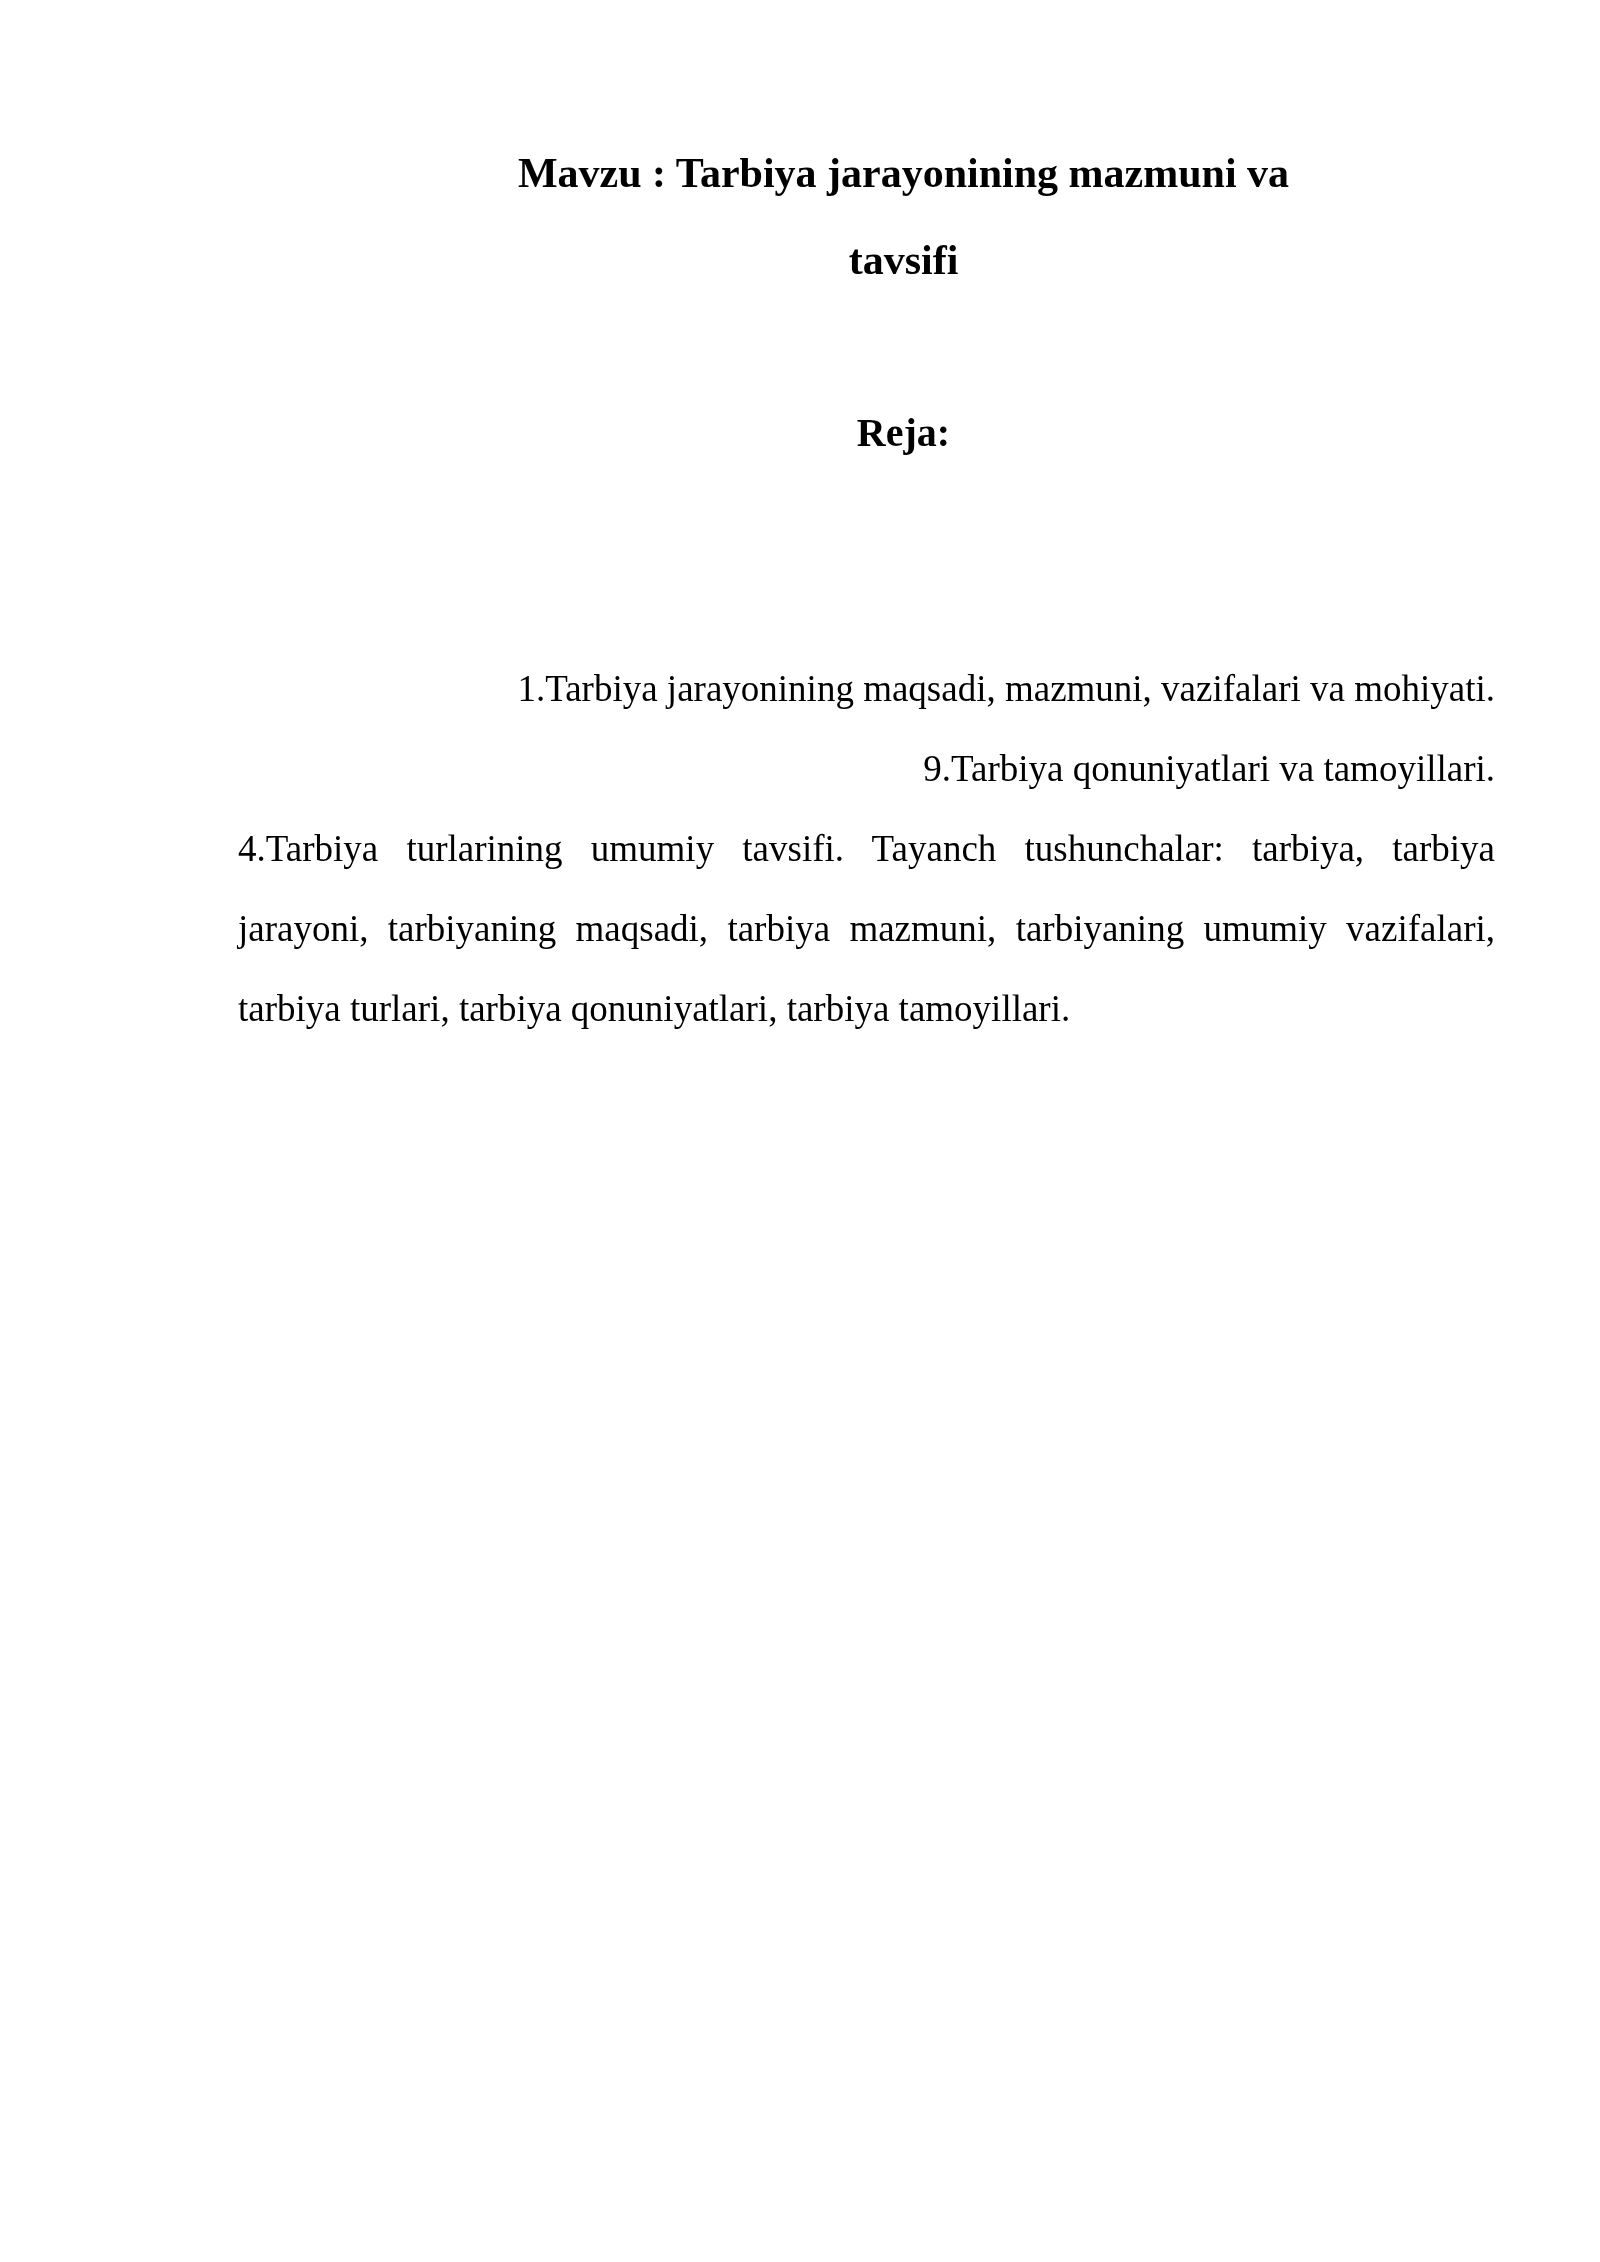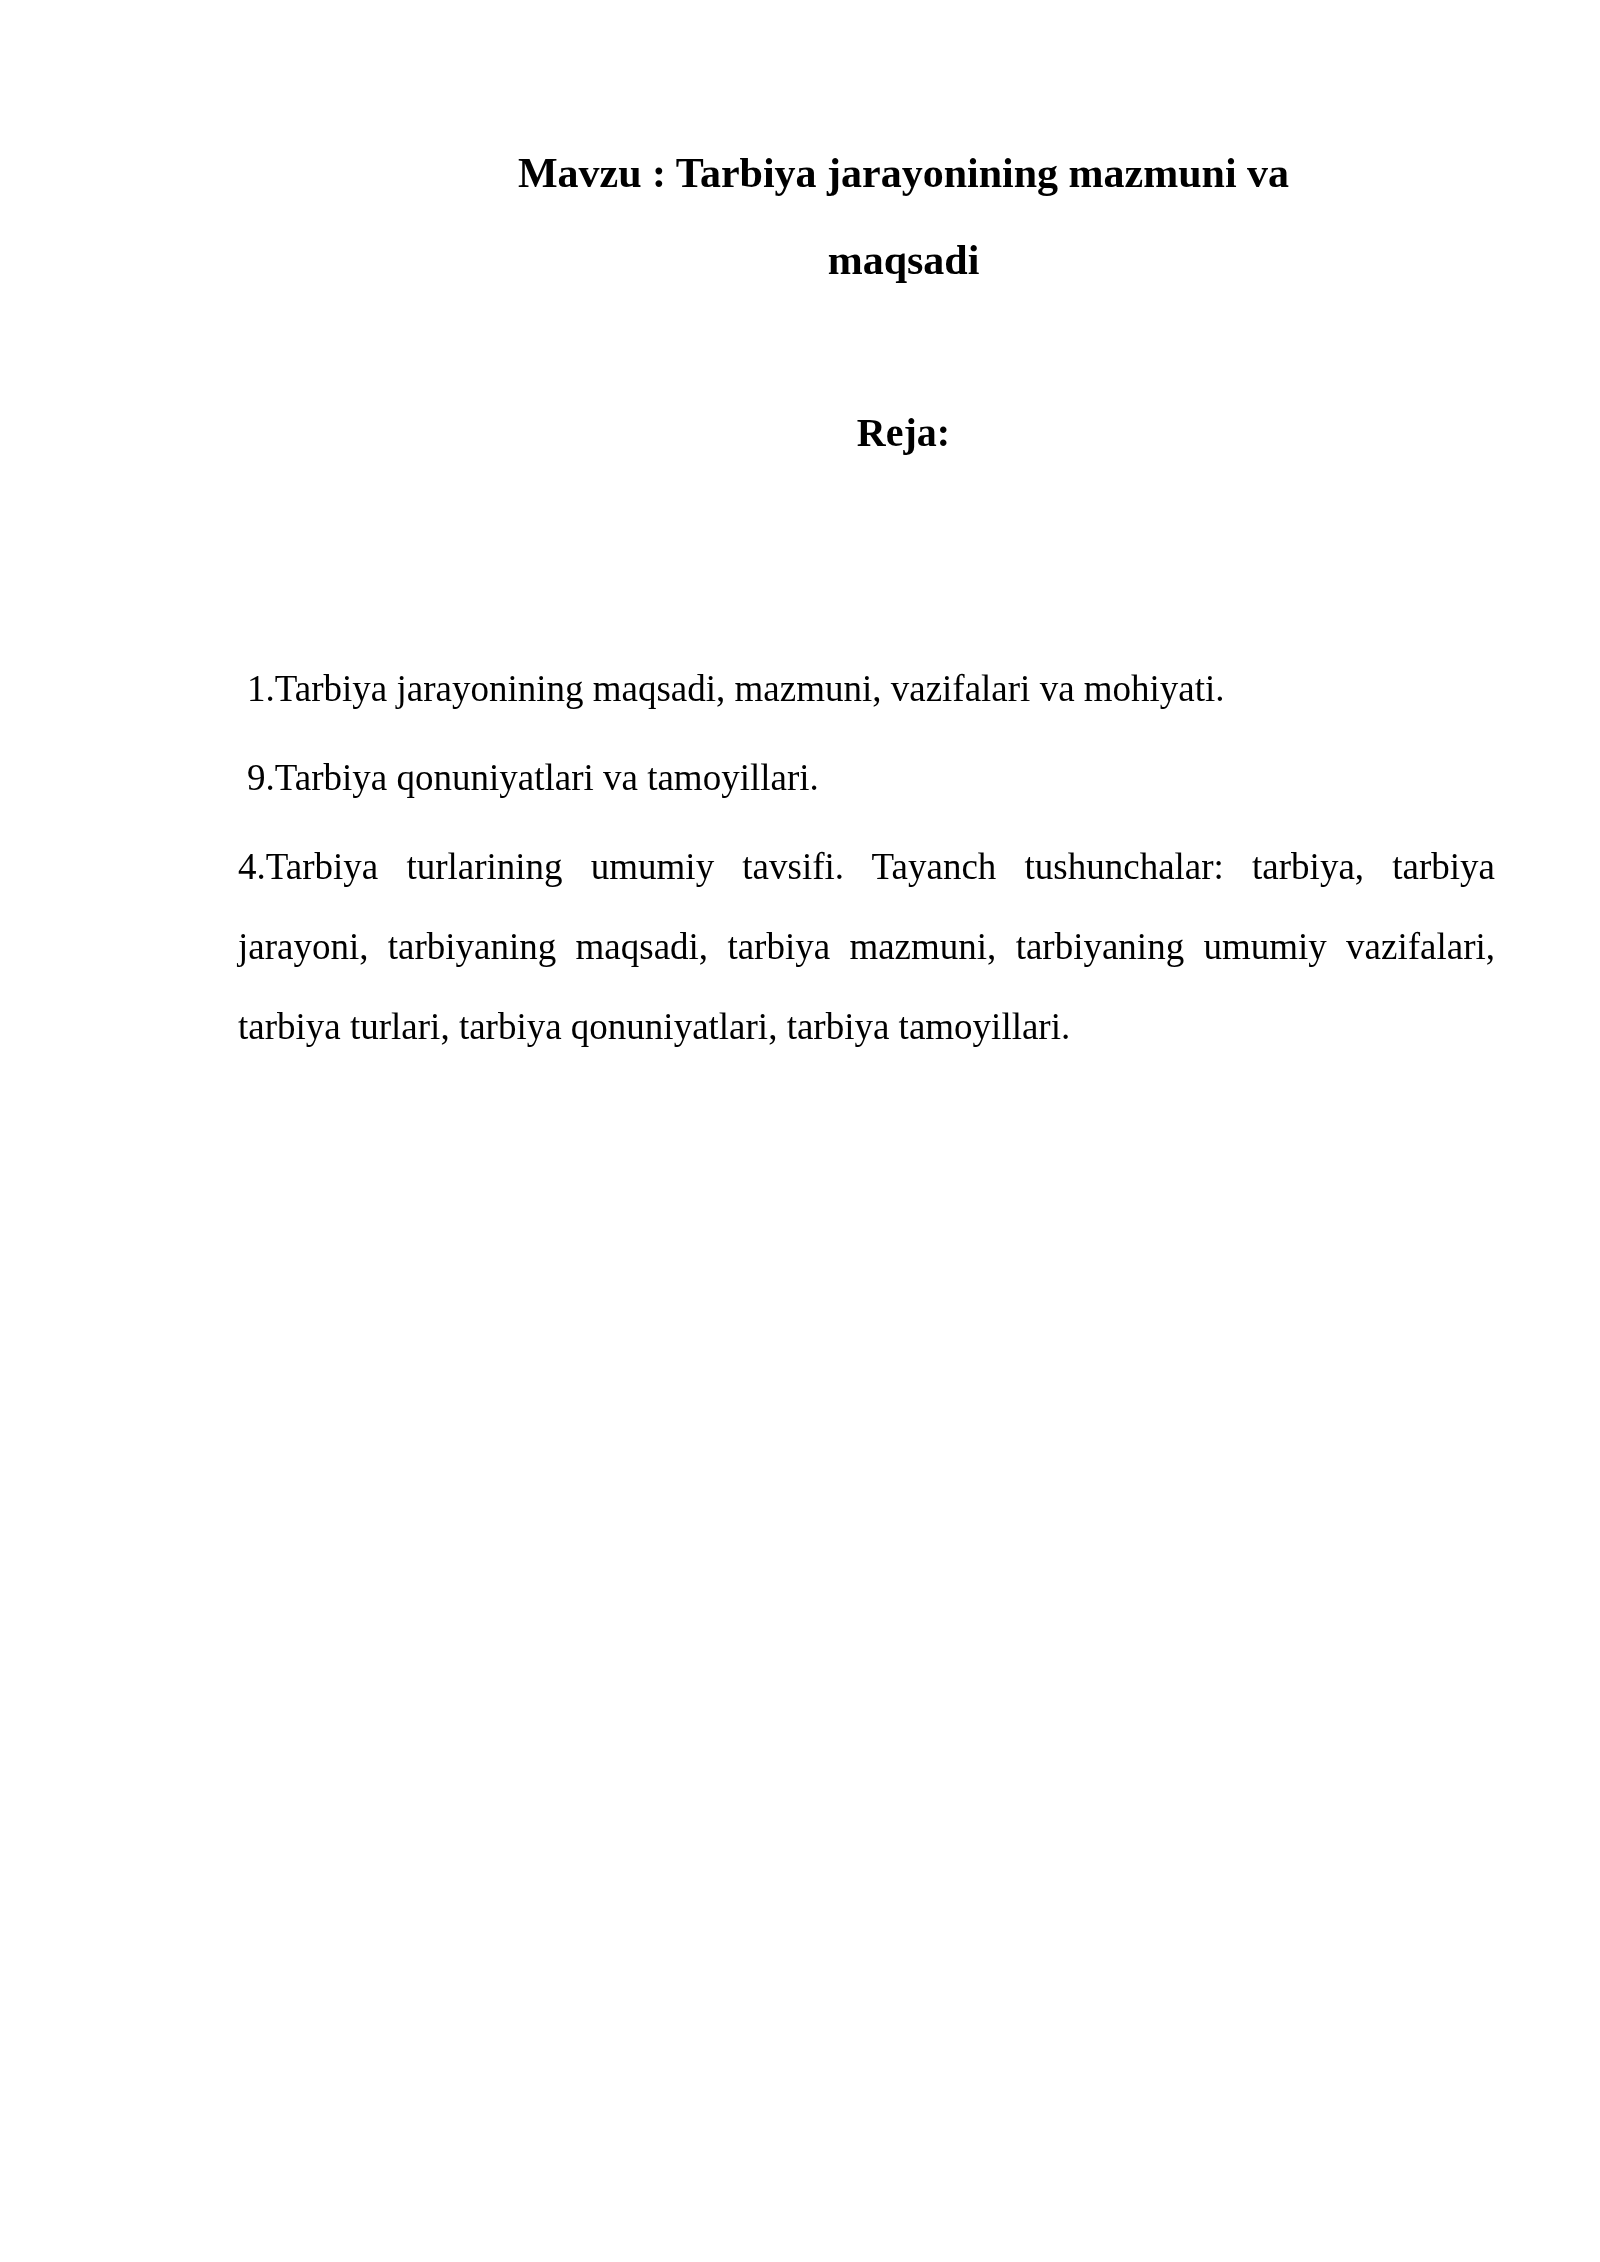--- a/index.html
+++ b/index.html
@@ -43,38 +43,38 @@
     font-weight: bold;
     font-size: 40px;
     line-height: 87px;
   }
   .plan-list {
     margin-top: 173px;
     font-size: 37px;
     line-height: 80px;
   }
   .plan-item {
-    margin: 9px;
-    text-align: left;
+    margin: 0;
+    text-align: right;
   }
   .plan-paragraph {
     margin: 0;
     text-align: justify;
     text-justify: inter-word;
   }
 </style>
 </head>
 <body>
 
 <div class="page">
   <div class="content">
 
     <div class="title-block">
       <span class="title-line">Mavzu : Tarbiya jarayonining mazmuni va</span>
-      <span class="title-line">maqsadi</span>
+      <span class="title-line">tavsifi</span>
     </div>
 
     <div class="plan-heading">Reja:</div>
 
     <div class="plan-list">
       <p class="plan-item">1.Tarbiya jarayonining maqsadi, mazmuni, vazifalari va mohiyati.</p>
       <p class="plan-item">9.Tarbiya qonuniyatlari va tamoyillari.</p>
       <p class="plan-paragraph">4.Tarbiya turlarining umumiy tavsifi. Tayanch tushunchalar: tarbiya, tarbiya jarayoni, tarbiyaning maqsadi, tarbiya mazmuni, tarbiyaning umumiy vazifalari, tarbiya turlari, tarbiya qonuniyatlari, tarbiya tamoyillari.</p>
     </div>
 

